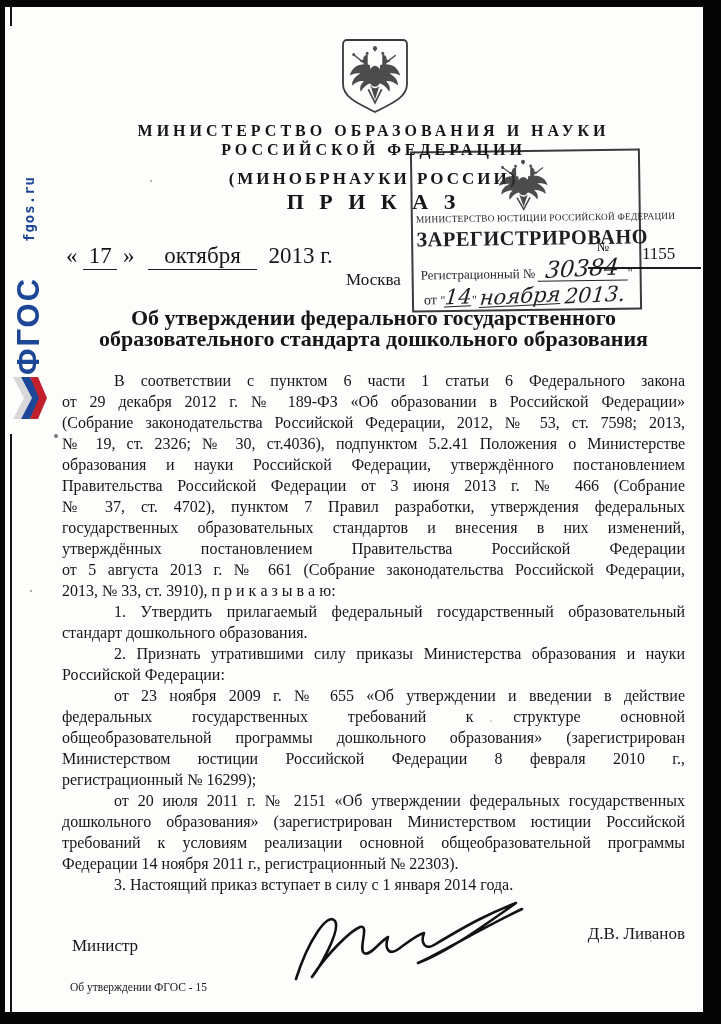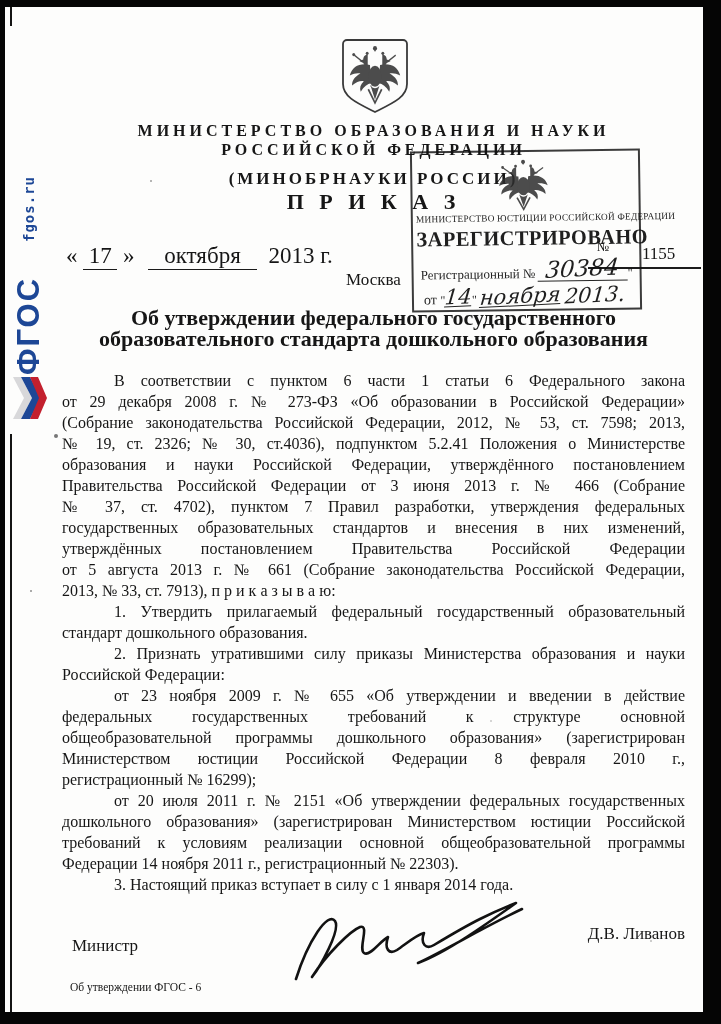--- a/index.html
+++ b/index.html
@@ -156,30 +156,30 @@
     </div>
   </div>
 
   <div class="title">
     <div>Об утверждении федерального государственного</div>
     <div>образовательного стандарта дошкольного образования</div>
   </div>
 
   <div class="docbody">
     <div class="line jl ind">В соответствии с пунктом 6 части 1 статьи 6 Федерального закона</div>
-    <div class="line jl">от 29 декабря 2008 г. № 273-ФЗ «Об образовании в Российской Федерации»</div>
+    <div class="line jl">от 29 декабря 2012 г. № 189-ФЗ «Об образовании в Российской Федерации»</div>
     <div class="line jl">(Собрание законодательства Российской Федерации, 2012, № 53, ст. 7598; 2013,</div>
     <div class="line jl">№ 19, ст. 2326; № 30, ст.4036), подпунктом 5.2.41 Положения о Министерстве</div>
     <div class="line jl">образования и науки Российской Федерации, утверждённого постановлением</div>
     <div class="line jl">Правительства Российской Федерации от 3 июня 2013 г. № 466 (Собрание</div>
     <div class="line jl">№ 37, ст. 4702), пунктом 7 Правил разработки, утверждения федеральных</div>
     <div class="line jl">государственных образовательных стандартов и внесения в них изменений,</div>
     <div class="line jl">утверждённых постановлением Правительства Российской Федерации</div>
     <div class="line jl">от 5 августа 2013 г. № 661 (Собрание законодательства Российской Федерации,</div>
-    <div class="line">2013, № 33, ст. 7913), п р и к а з ы в а ю:</div>
+    <div class="line">2013, № 33, ст. 3910), п р и к а з ы в а ю:</div>
     <div class="line jl ind">1. Утвердить прилагаемый федеральный государственный образовательный</div>
     <div class="line">стандарт дошкольного образования.</div>
     <div class="line jl ind">2. Признать утратившими силу приказы Министерства образования и науки</div>
     <div class="line">Российской Федерации:</div>
     <div class="line jl ind">от 23 ноября 2009 г. № 655 «Об утверждении и введении в действие</div>
     <div class="line jl">федеральных государственных требований к структуре основной</div>
     <div class="line jl">общеобразовательной программы дошкольного образования» (зарегистрирован</div>
     <div class="line jl">Министерством юстиции Российской Федерации 8 февраля 2010 г.,</div>
     <div class="line">регистрационный № 16299);</div>
     <div class="line jl ind">от 20 июля 2011 г. № 2151 «Об утверждении федеральных государственных</div>
@@ -192,15 +192,15 @@
   <div class="minister">Министр</div>
   <svg class="sig-svg" width="258" height="88" viewBox="0 0 258 88">
     <path d="M18,82 C30,44 50,14 57,24 C63,33 42,70 34,80
              C48,58 72,34 82,30 C92,27 80,52 86,56 C92,60 102,44 110,40
              C106,52 111,58 119,53 C128,47 138,38 146,36 C142,47 148,53 156,48
              C166,42 186,30 202,22 C216,15 228,10 238,6
              C210,26 168,56 140,66 C166,54 206,30 244,12" fill="none" stroke="#121212" stroke-width="2.6" stroke-linecap="round" stroke-linejoin="round"></path>
   </svg>
   <div class="sig-name">Д.В. Ливанов</div>
 
-  <div class="footer">Об утверждении ФГОС - 6</div>
+  <div class="footer">Об утверждении ФГОС - 15</div>
 
 </div>
 
 </body></html>

